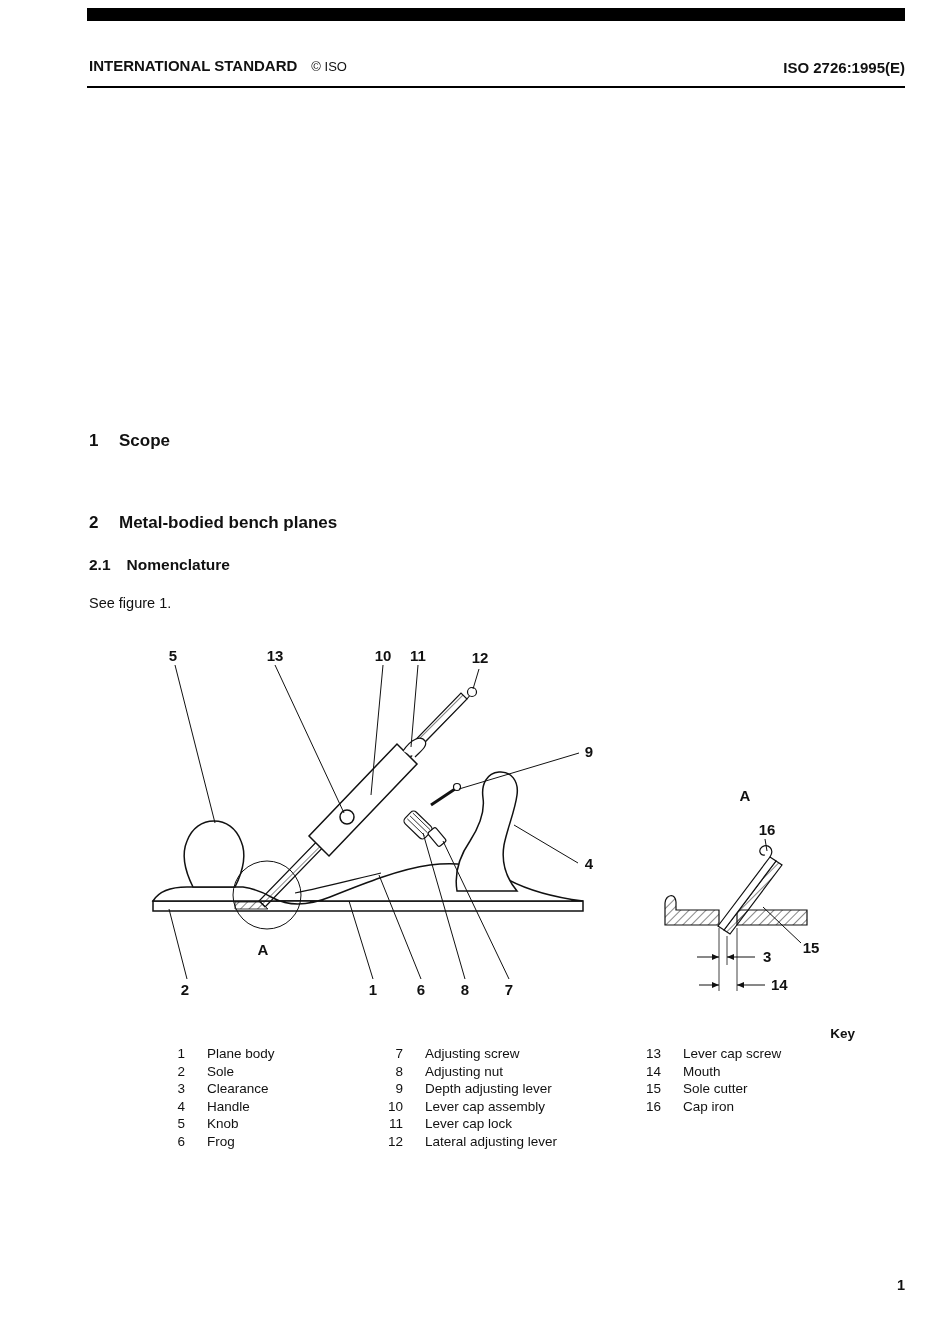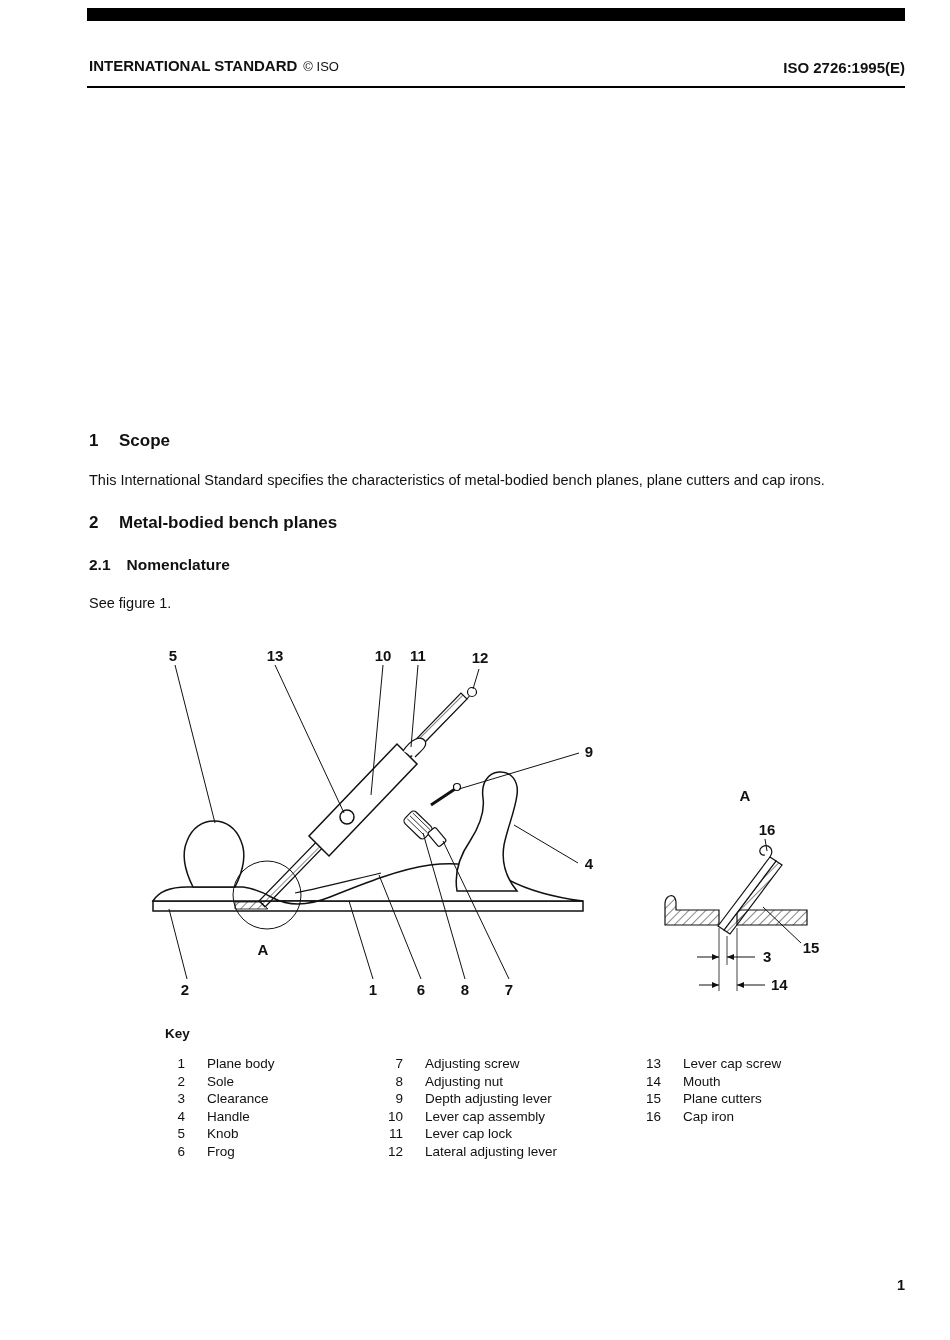--- a/index.html
+++ b/index.html
@@ -1,34 +1,34 @@
 <!DOCTYPE html>
 <html><head>
 <meta charset="utf-8">
 <style>
   html,body{margin:0;padding:0;background:#fff;}
   .page{position:relative;width:950px;height:1340px;background:#fff;overflow:hidden;
         font-family:"Liberation Sans","DejaVu Sans",sans-serif;color:#111;}
   .topbar{position:absolute;left:87px;top:8px;width:818px;height:13px;background:#000;}
   .hdr-left{position:absolute;left:89px;top:57px;font-size:15px;font-weight:bold;white-space:nowrap;}
-  .hdr-left .copy{font-weight:normal;font-size:13px;margin-left:6px;}
+  .hdr-left .copy{font-weight:normal;font-size:13px;margin-left:14px;}
   .hdr-right{position:absolute;right:45px;top:59px;font-size:15px;font-weight:bold;white-space:nowrap;}
   .hdr-rule{position:absolute;left:87px;top:86px;width:818px;height:2px;background:#000;}
   .doc-title{position:absolute;left:89px;top:279px;width:700px;font-size:26px;font-weight:bold;line-height:31px;letter-spacing:.2px;}
   .h-l1{position:absolute;left:89px;font-size:17px;font-weight:bold;white-space:nowrap;}
   .h-l2{position:absolute;left:89px;font-size:15.5px;font-weight:bold;white-space:nowrap;}
   .h-num{display:inline-block;min-width:14px;}
   .h-txt{margin-left:16px;}
   .body-text{position:absolute;left:89px;width:818px;font-size:14.5px;line-height:19px;}
   .figure-wrap{position:absolute;left:115px;top:635px;width:720px;height:385px;}
   svg text{font-family:"Liberation Sans","DejaVu Sans",sans-serif;}
   .callout{font-size:15px;font-weight:bold;fill:#111;text-anchor:middle;}
   .callout-start{font-size:15px;font-weight:bold;fill:#111;text-anchor:start;}
   .key{position:absolute;left:165px;top:1026px;width:690px;font-size:13.5px;}
-  .key-title{font-weight:bold;margin-bottom:14px;}
+  .key-title{font-weight:bold;margin-bottom:4px;text-align:right;}
   .key-cols{display:flex;}
   .kcol1{width:218px;}
   .kcol2{width:258px;}
   .kcol3{width:210px;}
   .krow{display:flex;line-height:17.5px;}
   .knum{width:20px;text-align:right;flex:0 0 20px;}
   .klab{margin-left:22px;}
   .caption{position:absolute;left:135px;top:1169px;width:720px;text-align:center;font-size:14.5px;font-weight:bold;}
   .page-num{position:absolute;right:45px;top:1277px;font-size:14.5px;font-weight:bold;}
 </style>
@@ -42,21 +42,20 @@
   <div class="hdr-left">
     <span>INTERNATIONAL STANDARD</span><span class="copy">© ISO</span>
   </div>
   <div class="hdr-right">ISO 2726:1995(E)</div>
   <div class="hdr-rule"></div>
 
 
   <div class="h-l1" style="top:431px;">
     <span class="h-num">1</span><span class="h-txt">Scope</span>
   </div>
-  <div class="body-text" style="top:471px;">This International Standard specifies the characteristics of metal-bodied bench planes, plane cutters and cap irons.</div>
 
   <div class="h-l1" style="top:513px;">
     <span class="h-num">2</span><span class="h-txt">Metal-bodied bench planes</span>
   </div>
 
   <div class="h-l2" style="top:556px;">
     <span class="h-num">2.1</span><span class="h-txt">Nomenclature</span>
   </div>
   <div class="body-text" style="top:594px;">See figure 1.</div>
 
@@ -238,21 +237,21 @@
         <div class="krow">
             <span class="knum">13</span>
             <span class="klab">Lever cap screw</span>
           </div>
         <div class="krow">
             <span class="knum">14</span>
             <span class="klab">Mouth</span>
           </div>
         <div class="krow">
             <span class="knum">15</span>
-            <span class="klab">Plane cutters</span>
+            <span class="klab">Sole cutter</span>
           </div>
         <div class="krow">
             <span class="knum">16</span>
             <span class="klab">Cap iron</span>
           </div>
       </div>
     </div>
   </div>
 
 

